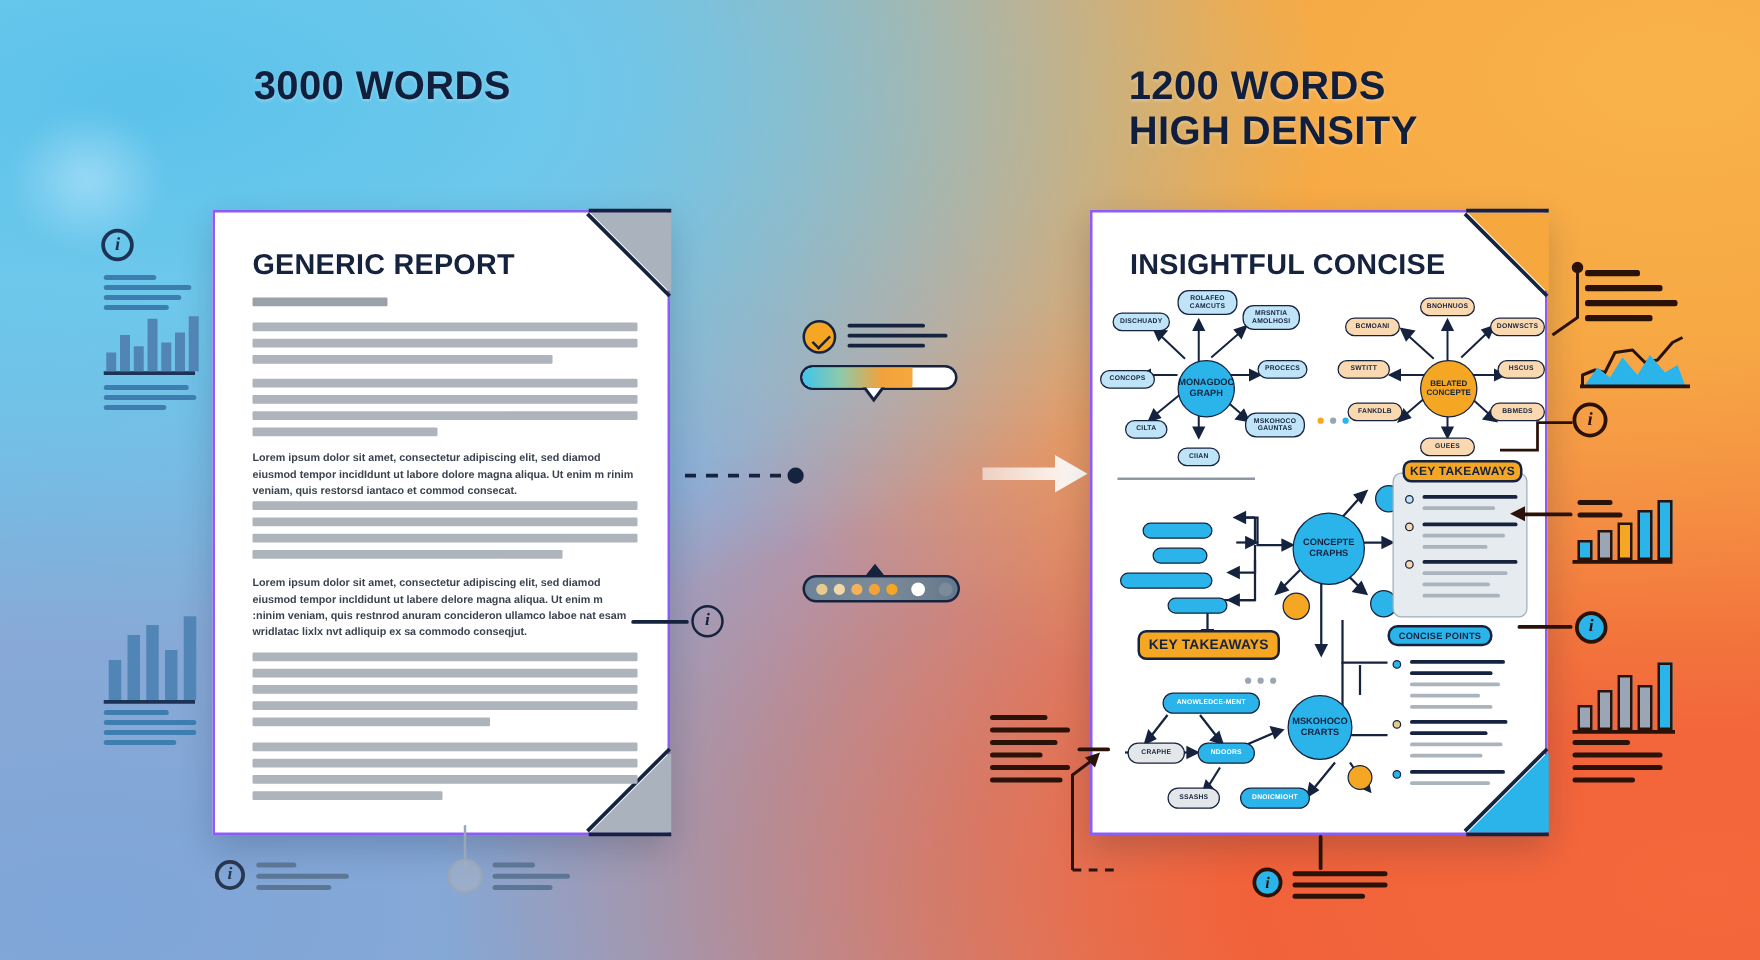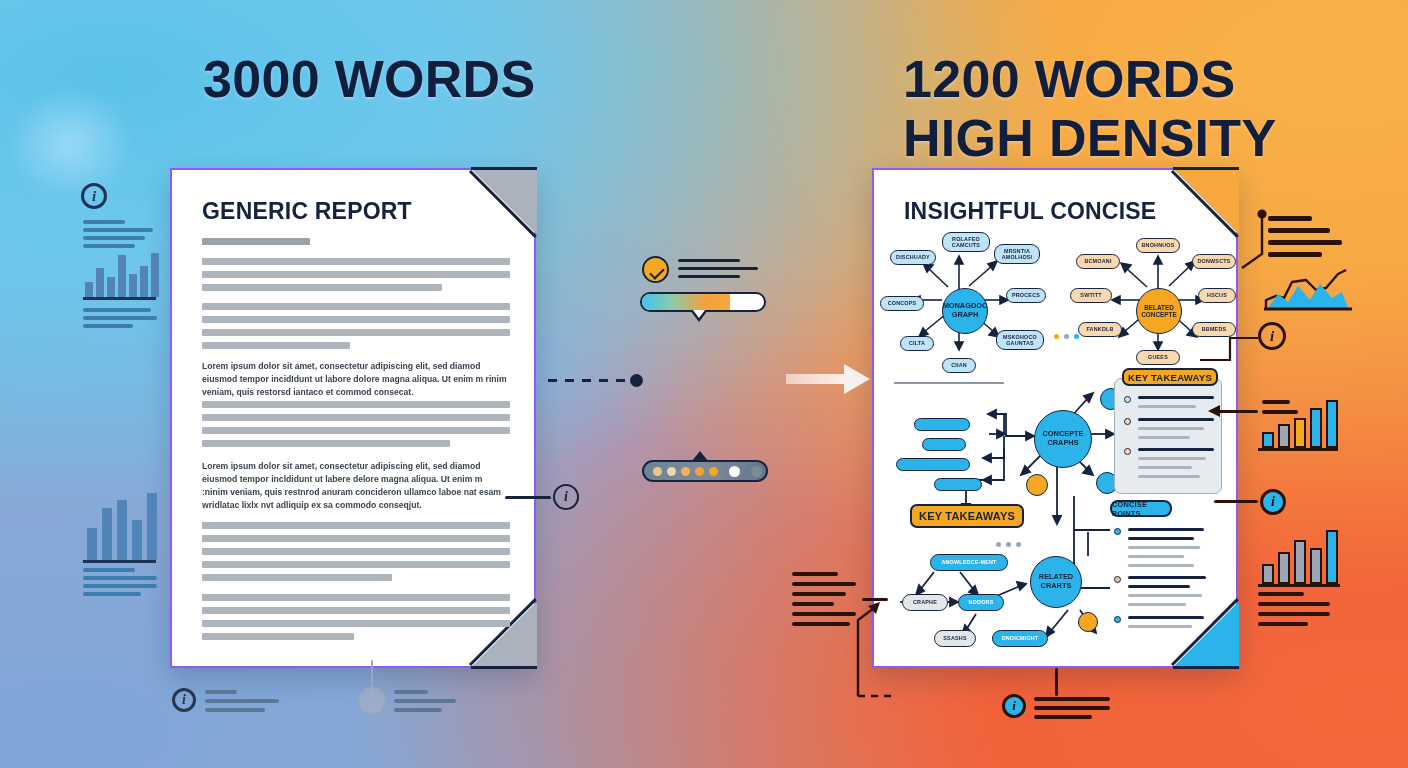--- a/index.html
+++ b/index.html
@@ -12,21 +12,21 @@
       radial-gradient(120% 120% at 95% 8%, #f9b24a 0%, #f7a944 22%, rgba(247,169,68,0) 58%),
       radial-gradient(120% 120% at 97% 92%, #f4683c 0%, #f1623a 22%, rgba(241,98,58,0) 60%),
       radial-gradient(130% 120% at 5% 95%, #7fa6d8 0%, #88a9d6 25%, rgba(136,169,214,0) 62%),
       linear-gradient(115deg, #62c3ea 0%, #7fb4dd 28%, #b79ec0 48%, #ef9a62 70%, #f4713f 100%);
   }
   .layer { position: absolute; top: 0; left: 0; width: 1408px; height: 768px; }
 
   
   .heading {
     position: absolute;
-    font-size: 52px; font-weight: 800; line-height: 1.13;
+    font-size: 32px; font-weight: 800; line-height: 1.13;
     color: #111f3d; letter-spacing: 0.3px;
     text-shadow: 0 2px 3px rgba(255,255,255,.28);
   }
   #heading-left { left: 203px; top: 50px; }
   #heading-right { left: 903px; top: 50px; }
 
   
   .doc {
     position: absolute; background: #ffffff;
     border: 2px solid #8b5cf6;
@@ -400,21 +400,21 @@
   <div class="cline g" style="left:264px; top:296px; width:54px;"></div>
   <div class="cline g" style="left:264px; top:305px; width:62px;"></div>
 
   <div class="badge" style="left:36px; top:334px; width:114px; height:24px; font-size:11px;">KEY TAKEAWAYS</div>
   <div class="ellipsis" style="left:122px; top:372px;">
     <i style="background:#9aa6b5"></i>
       <i style="background:#9aa6b5"></i>
       <i style="background:#9aa6b5"></i>
   </div>
 
-  <div class="badge blue" style="left:236px; top:330px; width:62px; height:17px;">CONCISE POINTS</div>
+  <div class="badge blue" style="left:236px; top:330px; width:84px; height:17px;">CONCISE POINTS</div>
   <div class="bullet" style="left:240px; top:358px; background:#2ab4ea;"></div>
   <div class="cline d" style="left:254px; top:358px; width:76px;"></div>
   <div class="cline d" style="left:254px; top:367px; width:66px;"></div>
   <div class="cline g" style="left:254px; top:376px; width:72px;"></div>
   <div class="cline g" style="left:254px; top:385px; width:56px;"></div>
   <div class="cline g" style="left:254px; top:394px; width:66px;"></div>
   <div class="bullet" style="left:240px; top:406px; background:#e8c98c;"></div>
   <div class="cline d" style="left:254px; top:406px; width:78px;"></div>
   <div class="cline d" style="left:254px; top:415px; width:62px;"></div>
   <div class="cline g" style="left:254px; top:424px; width:74px;"></div>
@@ -449,21 +449,21 @@
         <polygon points="146,91 154,86 148,81" fill="#16233f"></polygon>
       <line x1="180" y1="64" x2="192" y2="82"></line>
         <polygon points="196,87 194,78 187,83" fill="#16233f"></polygon>
     </g>
   </svg>
   <div class="node pill blue" style="left:56px;  top:384px; width:78px; height:17px;">ANOWLEDCE-MENT</div>
   <div class="node pill grey" style="left:28px;  top:424px; width:46px; height:17px;">CRAPHE</div>
   <div class="node pill blue" style="left:84px;  top:424px; width:46px; height:17px;">NDOORS</div>
   <div class="node pill grey" style="left:60px;  top:460px; width:42px; height:17px;">SSASHS</div>
   <div class="node pill blue" style="left:118px; top:460px; width:56px; height:17px;">DNOICMIOHT</div>
-  <div class="node hub" style="left:156px; top:386px; width:52px; height:52px;">RELATED CRARTS</div>
+  <div class="node hub" style="left:156px; top:386px; width:52px; height:52px;">MSKOHOCO CRARTS</div>
   <div class="node circ orange" style="left:204px; top:442px; width:20px; height:20px; border-radius:50%;"></div>
 </div>
 
 <div class="info" style="left:81px; top:183px; width:26px; height:26px; border:3px solid #1d3355; color:#1d3355; font-size:15px;">i</div>
 <div class="deco-line" style="left:83px; top:220px; width:42px; height:4px; background:#3e7db0;"></div>
 <div class="deco-line" style="left:83px; top:228px; width:70px; height:4px; background:#3e7db0;"></div>
 <div class="deco-line" style="left:83px; top:236px; width:62px; height:4px; background:#3e7db0;"></div>
 <div class="deco-line" style="left:83px; top:244px; width:52px; height:4px; background:#3e7db0;"></div>
 <div class="layer">
   <div class="chart-base" style="left:83px; top:297px; width:73px; background:#1d3355;"></div>

